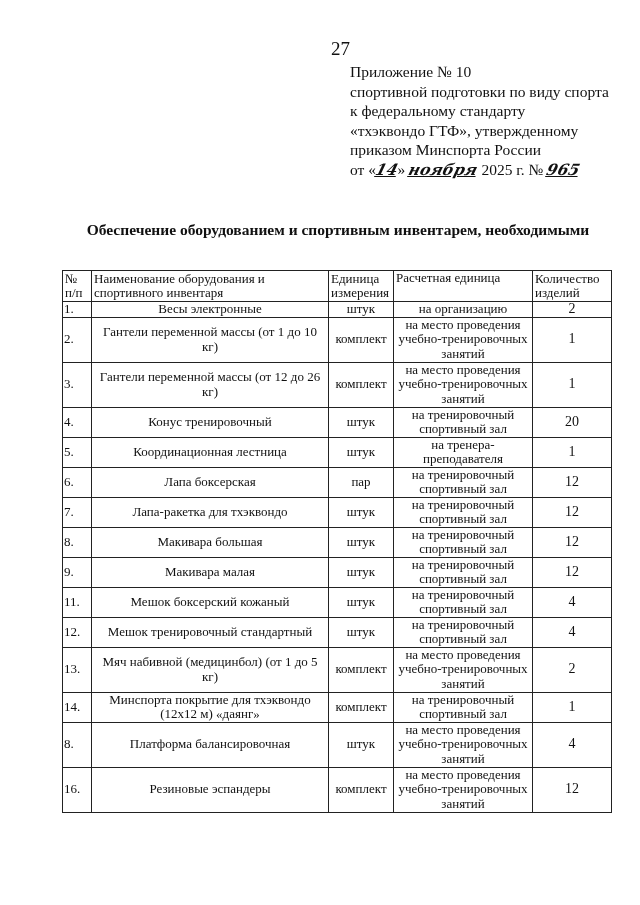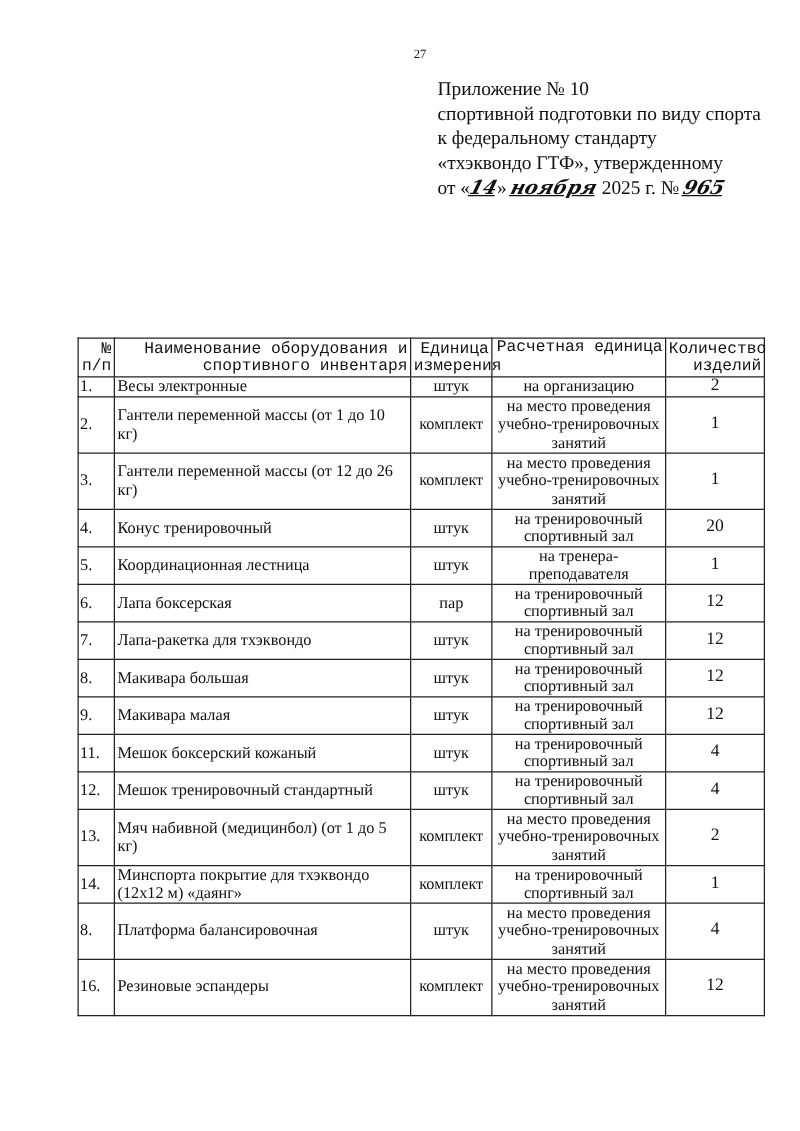--- a/index.html
+++ b/index.html
@@ -1,56 +1,58 @@
 <!DOCTYPE html>
 <html><head>
 <meta charset="utf-8">
 <style>
   html, body { margin: 0; padding: 0; background: #ffffff; }
   body { width: 640px; height: 905px; position: relative; overflow: hidden;
          font-family: "Liberation Serif", "DejaVu Serif", serif; color: #111; }
-  .page-num { position: absolute; top: 38px; left: 331px; font-size: 10px; }
+  .page-num { position: absolute; top: 38px; left: 331px; font-size: 19px; }
   .appendix { position: absolute; top: 62px; left: 350px; width: 270px; 
               font-size: 15.5px; line-height: 19.5px; }
   .appendix .line { display: block; white-space: nowrap; }
   .sig { font-family: "DejaVu Serif", serif; font-style: italic; font-weight: bold;
          text-decoration: underline; display: inline-block; transform: skewX(-15deg); }
   .title { position: absolute; top: 220px; left: 60px; width: 556px; text-align: center;
            font-weight: bold; font-size: 15.5px; line-height: 19px; }
   table { position: absolute; top: 270px; left: 62px; width: 549px; border-collapse: collapse;
           font-size: 13px; line-height: 14.5px; table-layout: fixed; }
   td, th { border: 1px solid #222; padding: 0 2px; vertical-align: middle; font-weight: normal; }
-  th { text-align: right; height: 30px; font-family: Liberation Mono, monospace; }
+  th { text-align: left; height: 30px; }
   td.num { text-align: left; padding-left: 1px; }
-  td.name { text-align: left; padding-left: 2px; }
+  td.name { text-align: center; padding-left: 2px; }
   td.c { text-align: center; }
   td.qty { text-align: center; font-size: 14px; }
   tr.r1 td { height: 14px; }
   tr.r2 td { height: 29px; }
   tr.r3 td { height: 44px; }
 </style>
 </head>
 <body>
 
 <div class="page-num">27</div>
 
 <div class="appendix">
   <span class="line">Приложение № 10</span>
   <span class="line">спортивной подготовки по виду спорта</span>
   <span class="line">к федеральному стандарту</span>
   <span class="line">«тхэквондо ГТФ», утвержденному</span>
+  <span class="line">приказом Минспорта России</span>
   <span class="line">
     <span>от «</span><span class="sig">14</span><span>»</span>
     <span class="sig">ноября</span>
     <span>2025 г. №</span>
     <span class="sig">965</span>
   </span>
 </div>
 
 <div class="title">
+  <div>Обеспечение оборудованием и спортивным инвентарем, необходимыми</div>
 </div>
 
 <table>
   <colgroup>
     <col style="width:29px">
     <col style="width:237px">
     <col style="width:65px">
     <col style="width:139px">
     <col style="width:79px">
   </colgroup>

